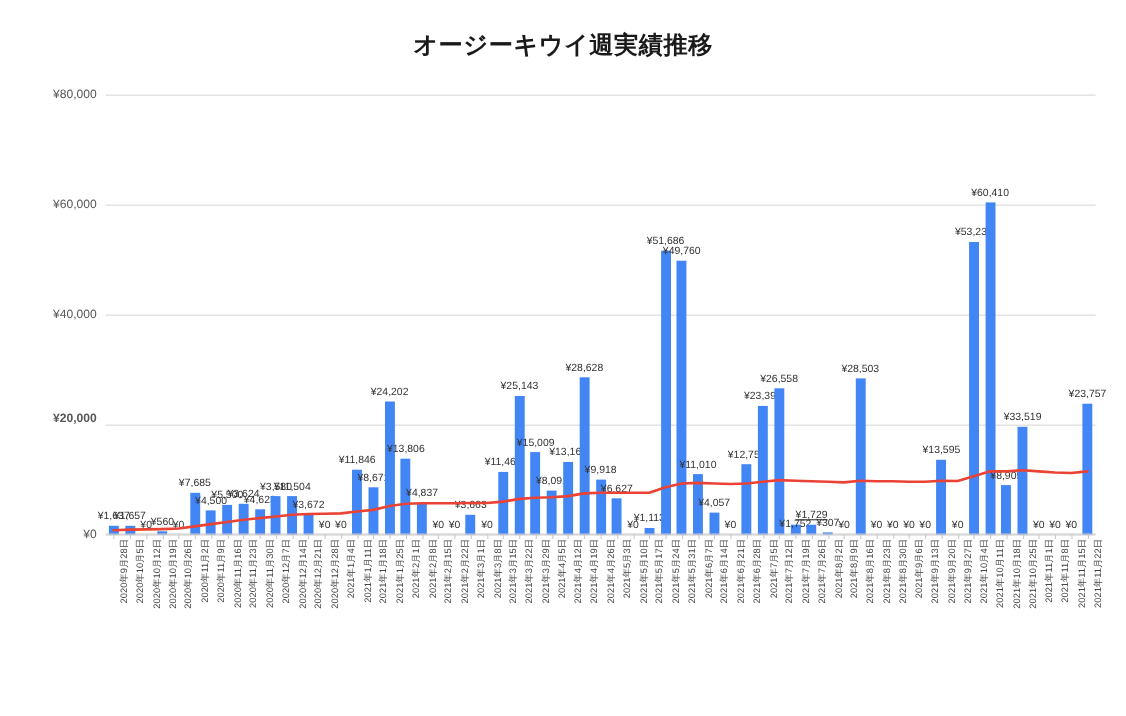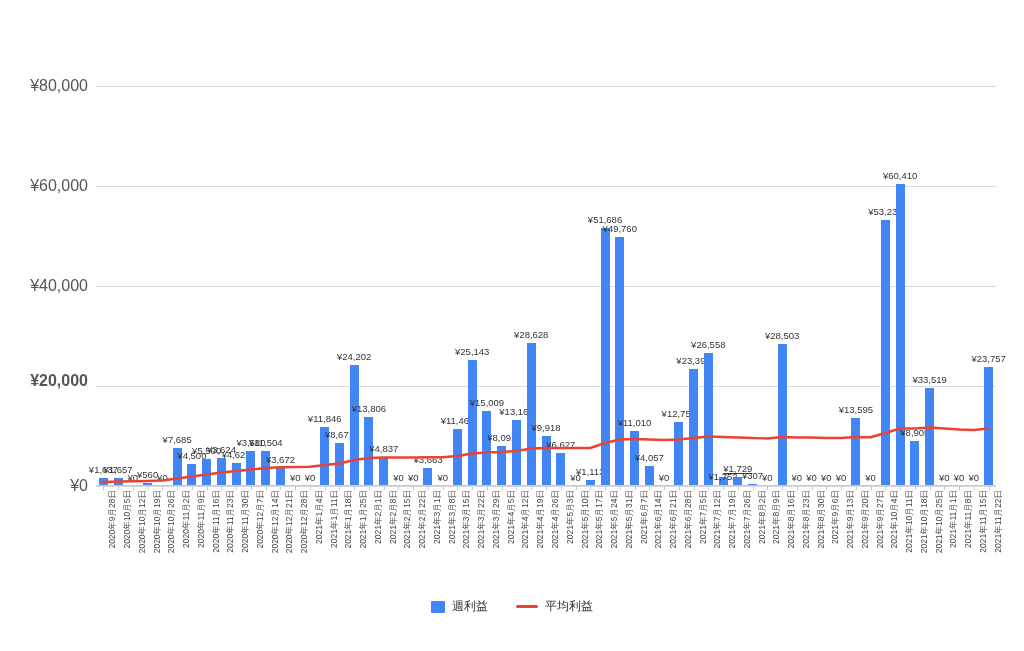--- a/index.html
+++ b/index.html
@@ -17,21 +17,21 @@
 
   
   .plot{
     position:absolute;left:96px;top:86px;width:900px;height:400px;
   }
   .gridline{
     position:absolute;left:0;width:900px;height:1px;background:#d9d9d9;
   }
   .ytick{
     position:absolute;right:calc(100% + 8px);transform:translateY(-50%);
-    font-size:16px;color:#555;white-space:nowrap;
+    font-size:11px;color:#555;white-space:nowrap;
   }
   .axis-base{
     position:absolute;left:0;bottom:0;width:900px;height:1px;background:#c9c9c9;
   }
 
   
   .bars{position:absolute;left:0;top:0;width:900px;height:400px;}
   .barwrap{
     position:absolute;bottom:0;width:11px;
     display:flex;flex-direction:column;justify-content:flex-end;align-items:center;
@@ -64,20 +64,21 @@
   }
   .legend-item{display:flex;align-items:center;gap:7px;}
   .swatch-bar{width:14px;height:12px;background:#4285f4;border-radius:1px;}
   .swatch-line{width:22px;height:3px;background:#ea4335;border-radius:2px;}
 </style>
 </head>
 <body>
 
 <div id="chart-root">
 
+  <div class="chart-title">オージーキウイ週実績推移</div>
 
   <div class="plot">
     <div id="gridlines">
         <div class="gridline" style="top: 400px;"></div>
         <div class="ytick" style="top: 400px;">¥0</div>
         <div class="gridline" style="top: 300px;"></div>
         <div class="ytick" style="top: 295px; font-weight: bold;">¥20,000</div>
         <div class="gridline" style="top: 200px;"></div>
         <div class="ytick" style="top: 200px;">¥40,000</div>
         <div class="gridline" style="top: 100px;"></div>
@@ -401,24 +402,14 @@
       <div class="tickmark" style="left: 848.361px;"></div>
       <div class="xlab" style="left: 852.361px;">2021年11月1日</div>
       <div class="tickmark" style="left: 863.115px;"></div>
       <div class="xlab" style="left: 867.115px;">2021年11月8日</div>
       <div class="tickmark" style="left: 877.869px;"></div>
       <div class="xlab" style="left: 881.869px;">2021年11月15日</div>
       <div class="tickmark" style="left: 892.623px;"></div>
       <div class="xlab" style="left: 896.623px;">2021年11月22日</div>
     </div>
 
-  <div class="legend" id="legend">
-      <div class="legend-item">
-        <span class="swatch-bar" style="background: rgb(66, 133, 244);"></span>
-        <span>週利益</span>
-      </div>
-      <div class="legend-item">
-        <span class="swatch-line" style="background: rgb(234, 67, 53);"></span>
-        <span>平均利益</span>
-      </div>
-    </div>
 
 </div>
 
 </body></html>

